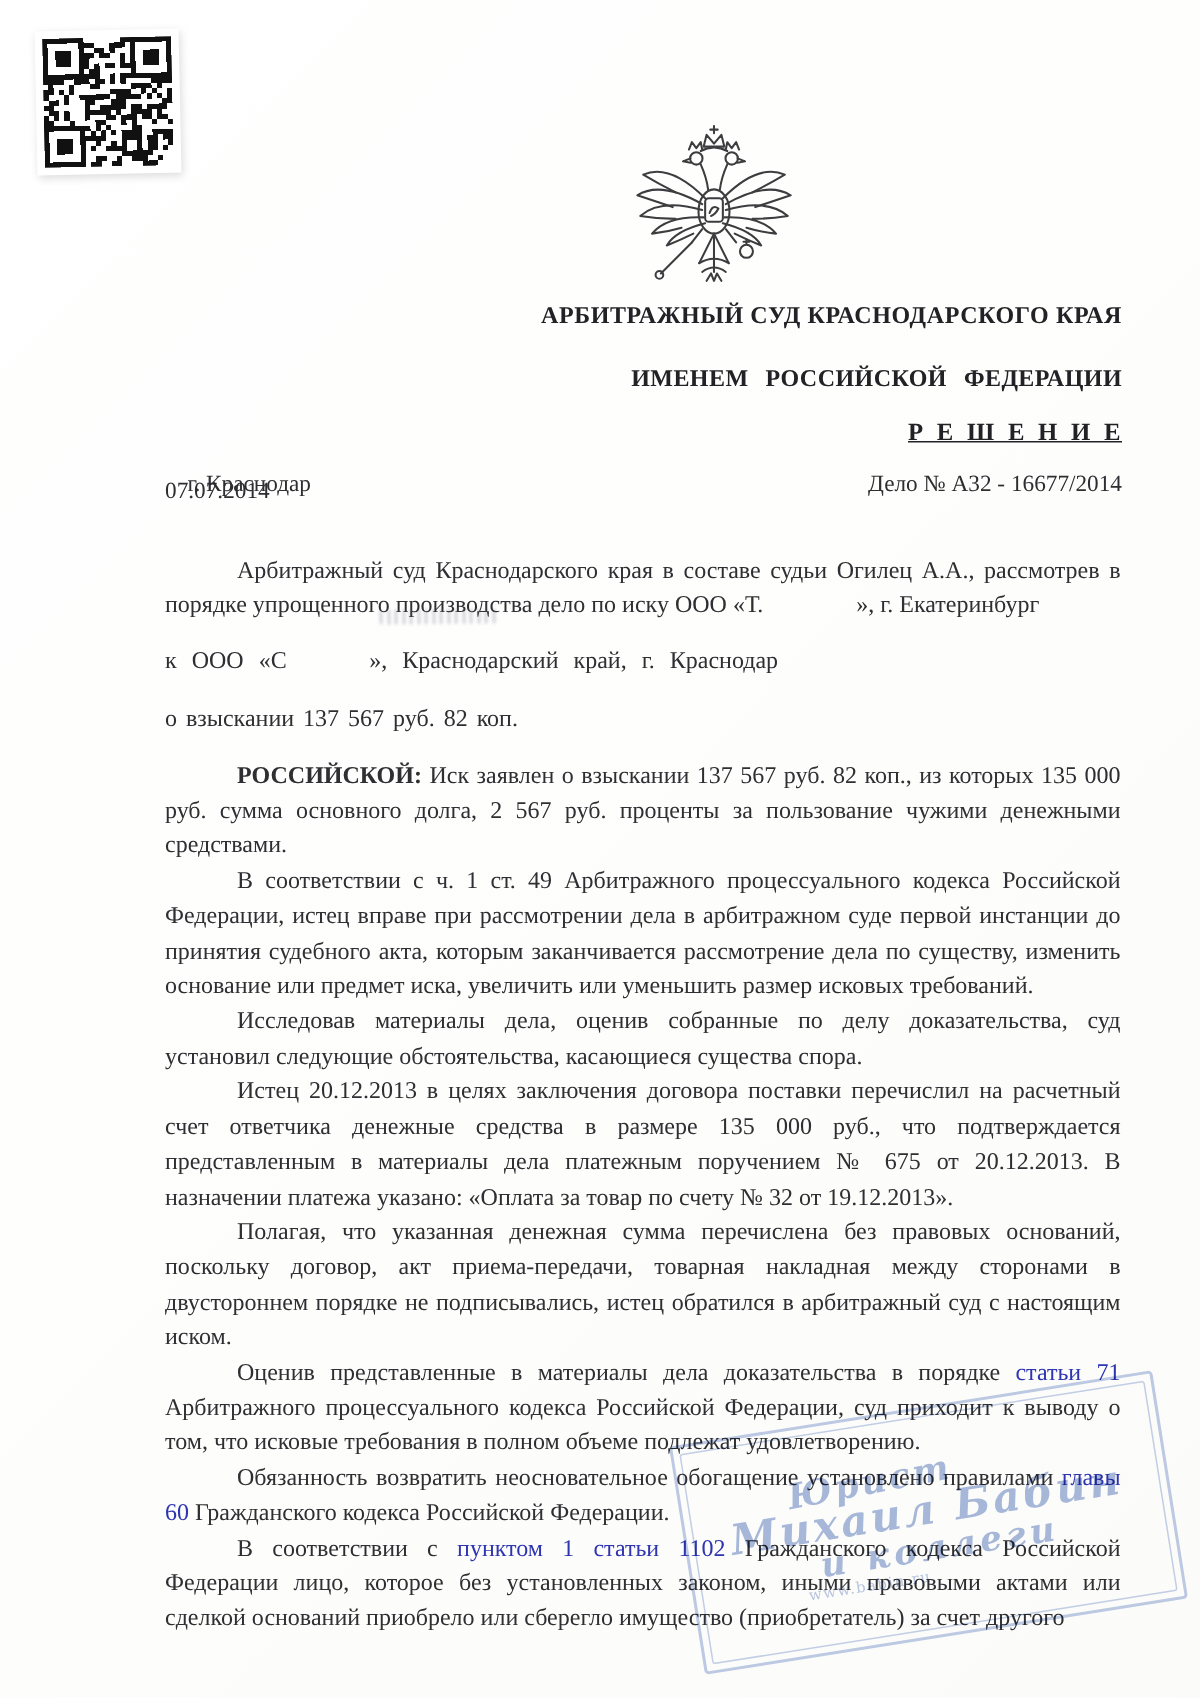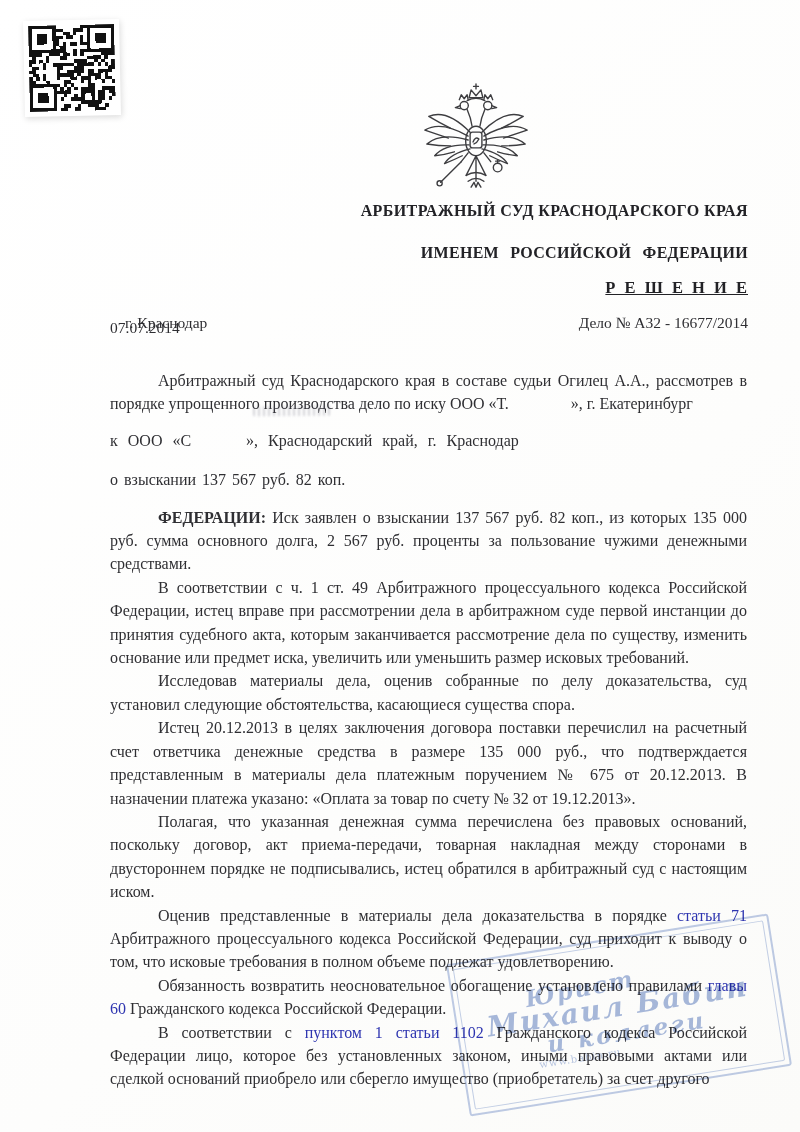--- a/index.html
+++ b/index.html
@@ -355,21 +355,21 @@
   <div class="meta">
     <div class="city">г. Краснодар</div>
     <div class="date">07.07.2014</div>
     <div class="case">Дело № А32 - 16677/2014</div>
   </div>
 
   <div class="bodytext">
       <p class="indent"><span>Арбитражный суд Краснодарского края в составе судьи Огилец А.А., рассмотрев в порядке упрощенного производства дело по иску ООО «Т.</span><span class="gap" style="width: 62px;"></span><span>», г. Екатеринбург</span></p>
       <p class="" style="margin-top: 13px; word-spacing: 6px;"><span>к ООО «С</span><span class="gap" style="width: 55px;"></span><span>», Краснодарский край, г. Краснодар</span></p>
       <p class="" style="margin-top: 16px; word-spacing: 2px;"><span>о взыскании 137 567 руб. 82 коп.</span></p>
-      <p class="indent" style="margin-top: 14px;"><span class="b">ФЕДЕРАЦИИ:</span><span> Иск заявлен о взыскании 137 567  руб. 82 коп., из которых 135 000  руб. сумма основного долга,   2 567 руб.  проценты за пользование чужими денежными средствами.</span></p>
+      <p class="indent" style="margin-top: 14px;"><span class="b">РОССИЙСКОЙ:</span><span> Иск заявлен о взыскании 137 567  руб. 82 коп., из которых 135 000  руб. сумма основного долга,   2 567 руб.  проценты за пользование чужими денежными средствами.</span></p>
       <p class="indent"><span>В соответствии  с ч. 1 ст. 49 Арбитражного процессуального кодекса Российской Федерации, истец вправе при рассмотрении дела в арбитражном суде первой инстанции до принятия судебного акта, которым заканчивается рассмотрение дела по существу, изменить основание или предмет иска, увеличить или уменьшить размер исковых требований.</span></p>
       <p class="indent"><span>Исследовав материалы дела, оценив собранные по делу доказательства, суд установил следующие обстоятельства, касающиеся существа спора.</span></p>
       <p class="indent"><span>Истец 20.12.2013 в целях  заключения договора поставки перечислил на расчетный счет  ответчика денежные средства в размере 135 000 руб., что подтверждается представленным в материалы дела платежным поручением № 675 от 20.12.2013. В назначении платежа указано: «Оплата за товар по счету № 32 от 19.12.2013».</span></p>
       <p class="indent"><span>Полагая, что указанная денежная сумма перечислена без правовых оснований, поскольку договор, акт приема-передачи, товарная накладная между сторонами в двустороннем порядке не подписывались, истец обратился в арбитражный суд с настоящим иском.</span></p>
       <p class="indent"><span>Оценив представленные в материалы дела доказательства в порядке </span><span class="law-link" style="color: rgb(46, 53, 176);">статьи 71</span><span> Арбитражного процессуального кодекса Российской Федерации, суд  приходит к выводу о том, что исковые требования в полном объеме подлежат удовлетворению.</span></p>
       <p class="indent"><span>Обязанность возвратить неосновательное обогащение установлено правилами </span><span class="law-link" style="color: rgb(46, 53, 176);">главы 60</span><span> Гражданского кодекса Российской Федерации.</span></p>
       <p class="indent"><span>В соответствии с </span><span class="law-link" style="color: rgb(46, 53, 176);">пунктом 1 статьи 1102</span><span> Гражданского кодекса Российской Федерации лицо, которое без установленных законом, иными правовыми актами или сделкой оснований приобрело или сберегло имущество (приобретатель) за счет другого</span></p>
     </div>
 
   <div class="ghost"></div>

